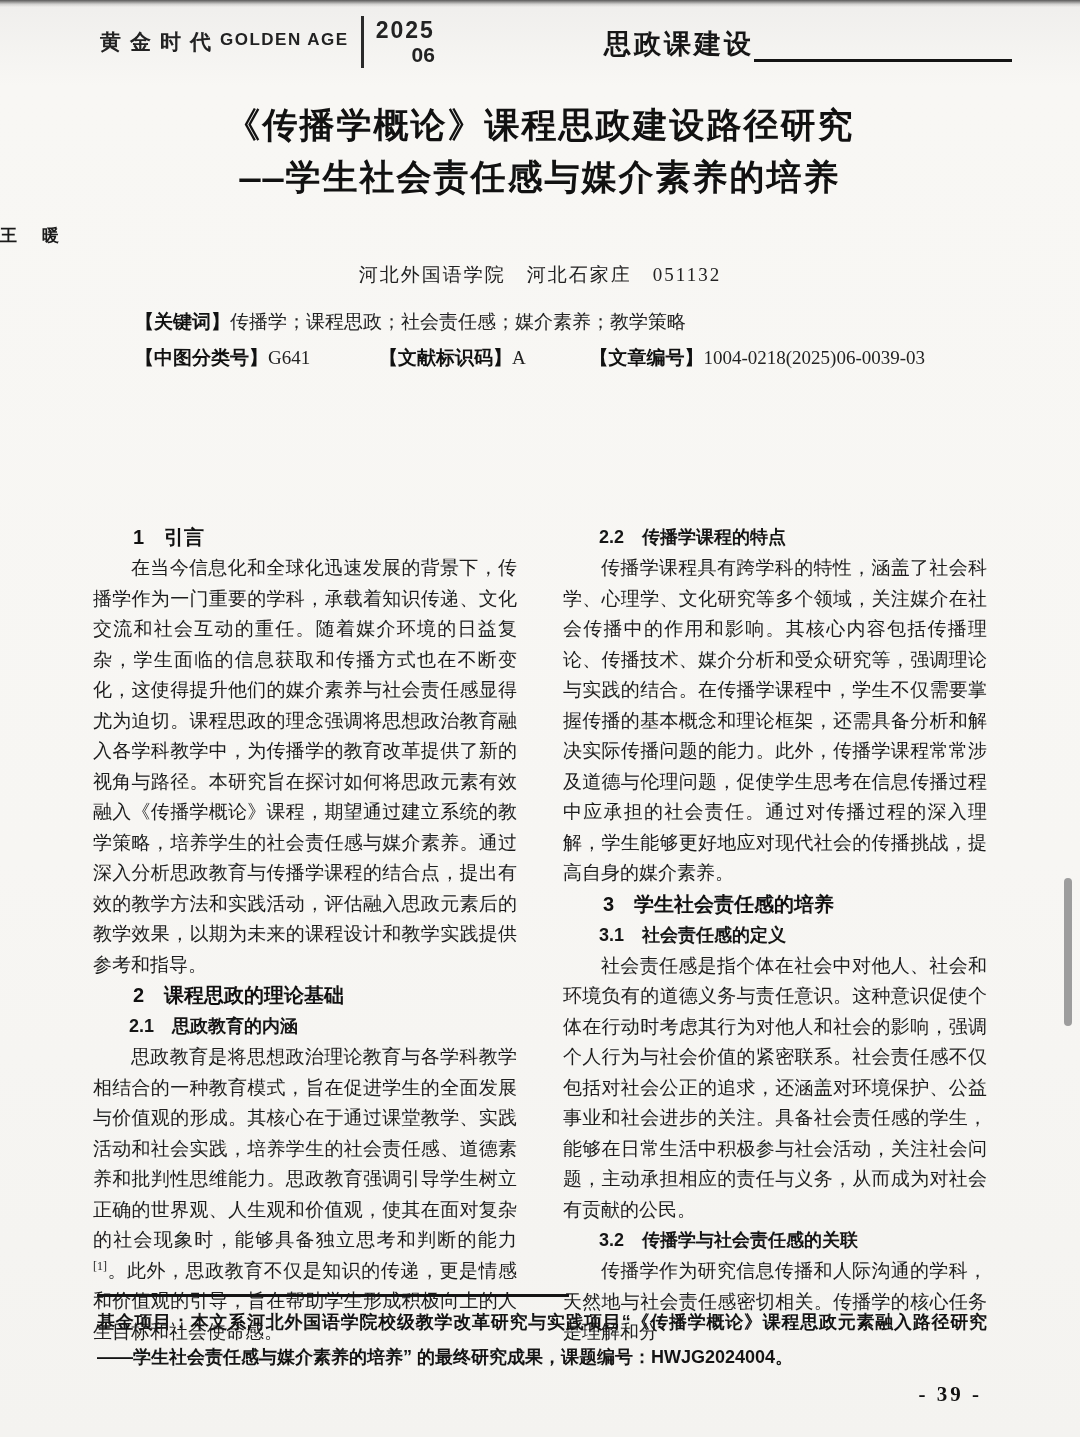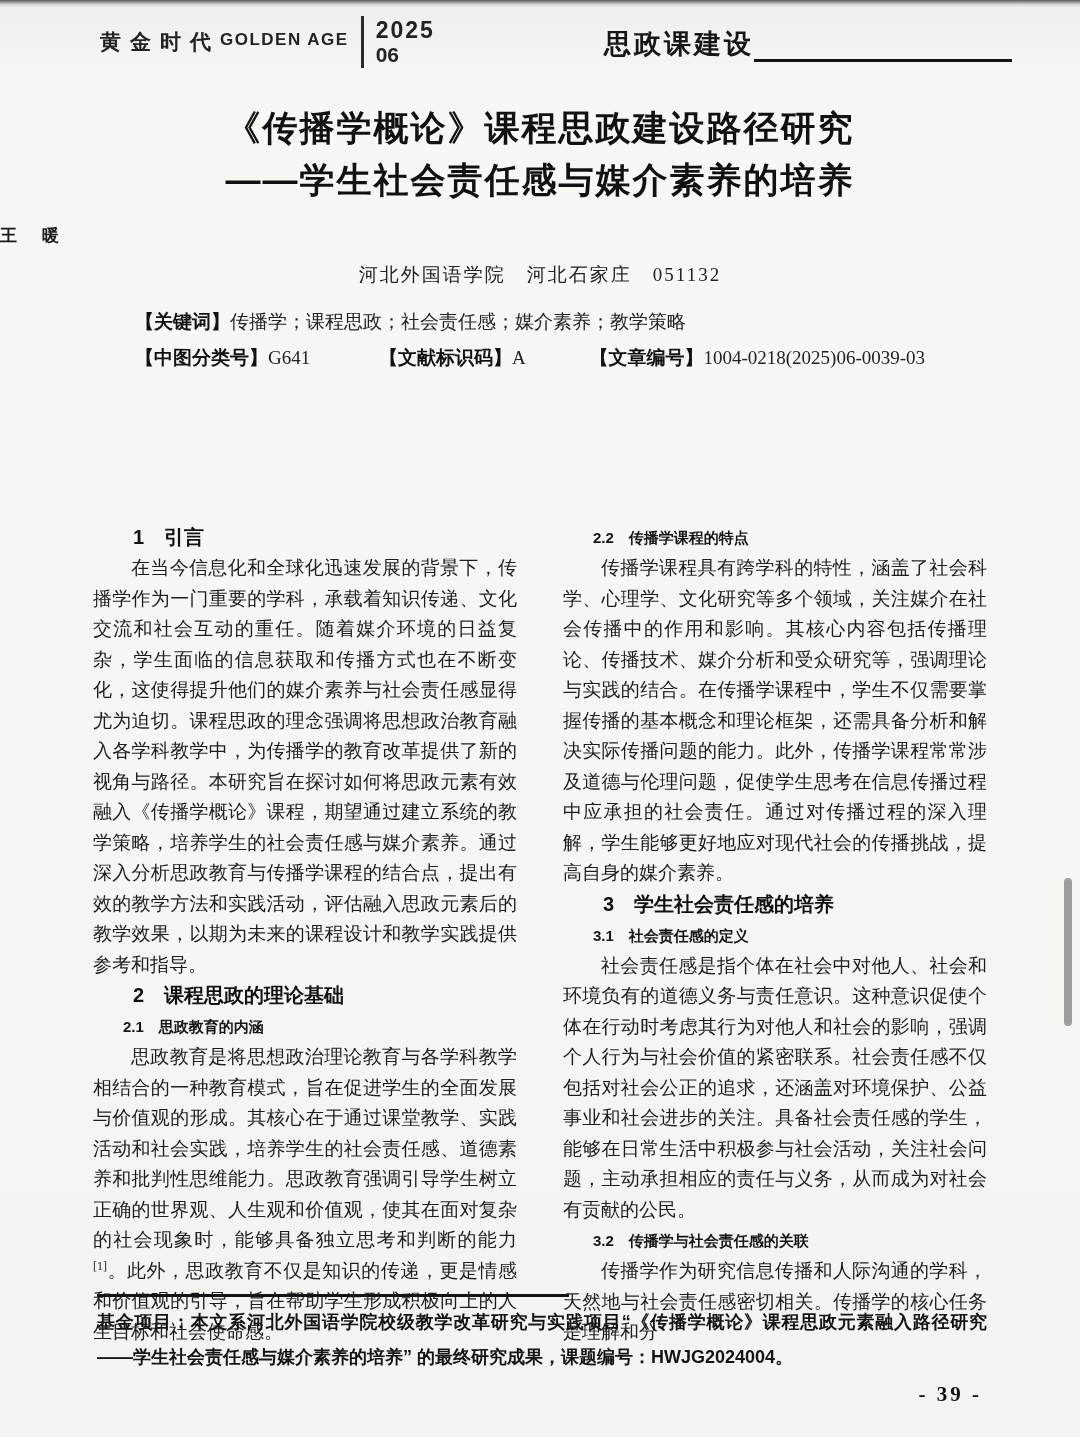--- a/index.html
+++ b/index.html
@@ -16,47 +16,47 @@
     position:absolute;top:0;left:0;right:0;height:7px;
     background:linear-gradient(180deg,rgba(40,40,40,.75),rgba(120,120,120,.25) 60%,rgba(0,0,0,0));
   }
   
   .header{position:absolute;top:16px;left:100px;right:68px;display:flex;justify-content:space-between;align-items:flex-start;}
   .brand{display:flex;align-items:center;gap:12px;}
   .brand-text{display:flex;flex-direction:row;line-height:1.15;}
   .brand-cn{font-family:"Liberation Sans","DejaVu Sans",sans-serif;font-weight:700;font-size:21px;letter-spacing:9px;color:#222;}
   .brand-en{font-family:"Liberation Sans","DejaVu Sans",sans-serif;font-weight:700;font-size:17px;letter-spacing:1.5px;color:#222;}
   .brand-divider{width:3px;height:52px;background:#2a2a2a;}
-  .brand-issue{display:flex;flex-direction:column;line-height:1.1;font-family:"Liberation Sans","DejaVu Sans",sans-serif;font-weight:700;color:#222;}
+  .brand-issue{display:flex;flex-direction:column;line-height:1.1;font-family:"Liberation Sans","DejaVu Sans",sans-serif;font-weight:700;color:#222;align-items:flex-end;}
   .issue-year{font-size:23px;letter-spacing:2px;}
   .issue-no{font-size:21px;}
   .section-tag{display:flex;flex-direction:row;align-items:flex-end;margin-top:10px;}
   .section-title{font-family:"Liberation Sans","DejaVu Sans",sans-serif;font-weight:700;font-size:27px;letter-spacing:3px;color:#161616;}
   .section-underline{width:258px;height:3px;background:#141414;margin-top:11px;}
   
   .title-block{position:absolute;top:102px;left:0;right:0;text-align:center;
-    font-family:Liberation Sans, sans-serif;font-weight:700;font-size:35px;
+    font-family:Liberation Mono, monospace;font-weight:700;font-size:35px;
     letter-spacing:2px;line-height:52px;color:#111;}
   .author{position:absolute;top:224px;left:0;right:4px;text-align:left;font-size:17px;font-weight:700;letter-spacing:4px;color:#1a1a1a;}
   .affiliation{position:absolute;top:262px;left:0;right:0;text-align:center;font-size:19px;letter-spacing:2px;color:#222;}
   
   .meta{position:absolute;top:302px;left:97px;right:93px;font-size:19px;line-height:34px;text-align:justify;color:#222;}
   .meta .label{font-family:"Liberation Sans","DejaVu Sans",sans-serif;font-weight:700;color:#111;}
   .meta p{margin:0;text-indent:2em;}
   .meta .kw-line{margin-top:3px;}
   .clc-line{margin-top:2px;text-indent:2em;white-space:nowrap;}
   .clc-group{display:inline;}
   .clc-gap-1{margin-left:64px;}
   .clc-gap-2{margin-left:60px;margin-top:9px;}
   
   .columns{position:absolute;top:522px;left:93px;right:93px;display:flex;gap:46px;
     font-size:19px;line-height:30.5px;text-align:justify;color:#1d1d1d;}
   .col{flex:1;min-width:0;}
   .body-h1{margin:0;font-family:"Liberation Sans","DejaVu Sans",sans-serif;font-weight:700;font-size:20px;line-height:31px;text-indent:2em;color:#111;}
-  .body-h2{margin:0;font-family:"Liberation Sans","DejaVu Sans",sans-serif;font-weight:600;font-size:15px;line-height:31px;text-indent:2em;color:#161616;}
+  .body-h2{margin:0;font-family:"Liberation Sans","DejaVu Sans",sans-serif;font-weight:600;font-size:18px;line-height:31px;text-indent:2em;color:#161616;}
   .body-p{margin:0;text-indent:2em;}
   .body-p sup{font-size:12px;line-height:0;}
   
   .footnote-area{position:absolute;top:1294px;left:97px;right:93px;}
   .footnote-rule{width:472px;height:2.5px;background:#141414;}
   .footnote-text{margin:8px 0 0 0;font-family:"Liberation Sans","DejaVu Sans",sans-serif;font-weight:600;font-size:18px;line-height:35px;text-align:justify;color:#141414;}
   .footnote-text .fn-label{font-weight:700;}
   
   .page-num{position:absolute;top:1382px;right:98px;font-size:21px;font-weight:700;letter-spacing:3px;color:#111;}
   .scroll-thumb{position:absolute;right:8px;top:878px;width:8px;height:148px;background:#9d9d9d;border-radius:4px;}

